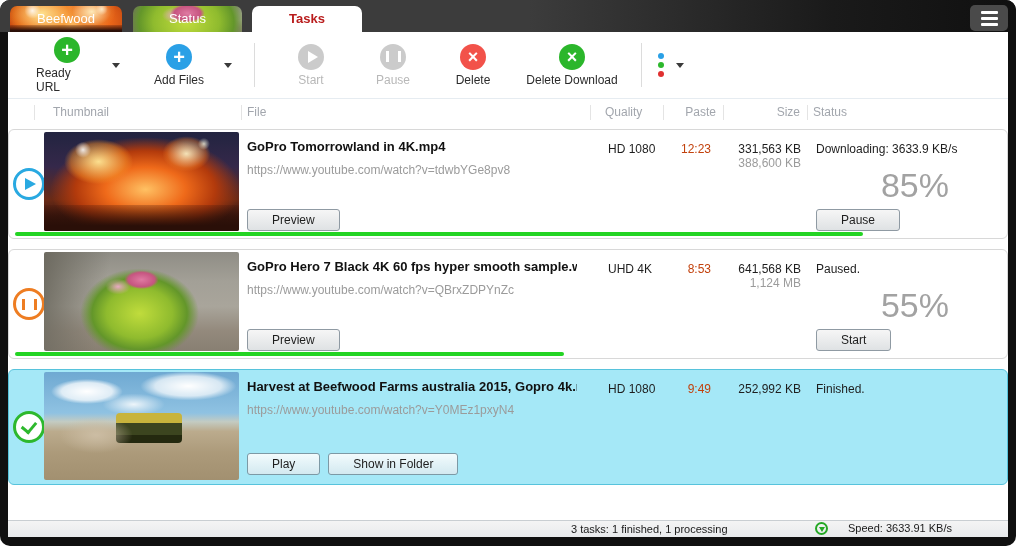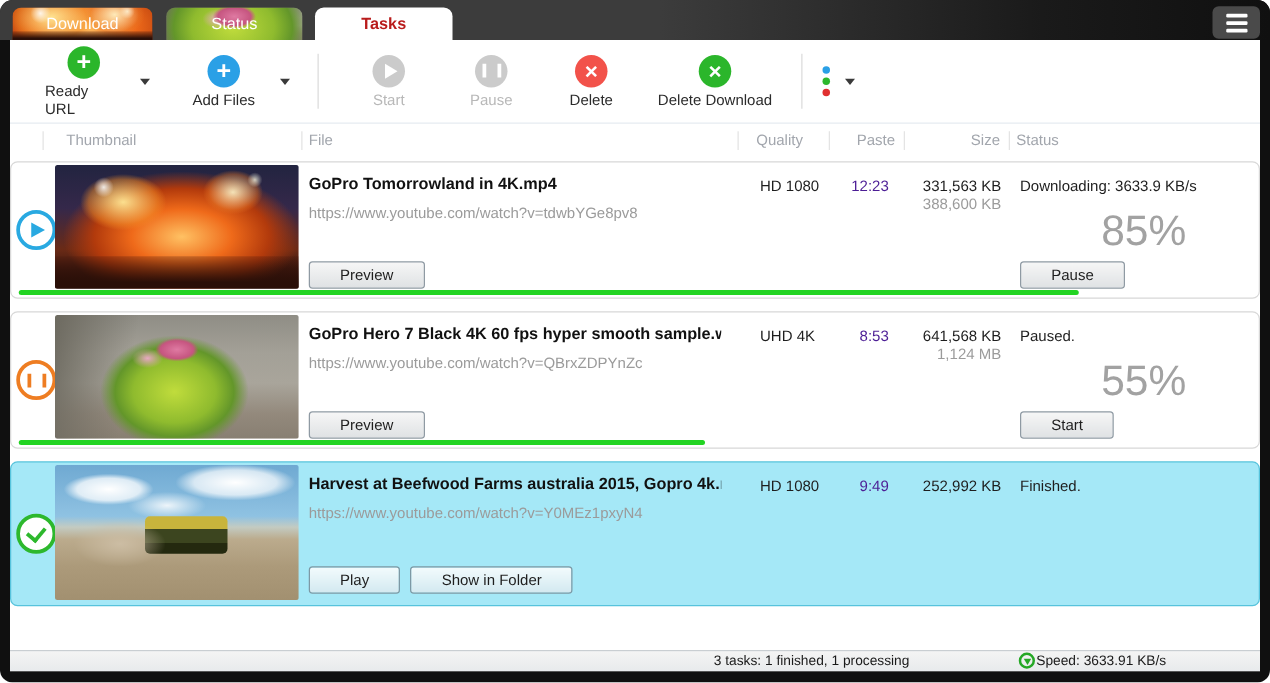--- a/index.html
+++ b/index.html
@@ -93,49 +93,49 @@
     linear-gradient(180deg,#6fa9d2 0%,#8fc2e2 38%,#c3cbc2 46%,#bbab8d 55%,#ac9a7a 75%,#a29070 100%);}
   .t3::before{content:"";position:absolute;left:37%;top:38%;width:66px;height:30px;border-radius:4px;
     background:linear-gradient(180deg,#c8b43c 0 34%, #3c451f 34% 72%, #24290f 72% 100%);}
   .t3::after{content:"";position:absolute;left:8%;top:42%;width:72px;height:36px;
     background:radial-gradient(ellipse at center, rgba(205,190,165,.95), rgba(205,190,165,0) 72%);}
 
   .c-title{position:absolute;left:238px;top:9px;right:430px;font-size:13px;font-weight:bold;color:#111;
     white-space:nowrap;overflow:hidden;}
   .c-url{position:absolute;left:238px;top:33px;font-size:12px;color:#9b9b9b;}
   .c-quality{position:absolute;left:599px;top:12px;font-size:12px;color:#1e1e1e;}
-  .c-length{position:absolute;left:640px;width:62px;top:12px;font-size:12px;color:#4c1d95;text-align:right;}
+  .c-length{position:absolute;left:640px;width:62px;top:12px;font-size:12px;color:#c2410c;text-align:right;}
   .c-size{position:absolute;left:712px;width:80px;top:12px;font-size:12px;color:#1e1e1e;text-align:right;}
   .c-size-total{position:absolute;left:712px;width:80px;top:26px;font-size:12px;color:#9b9b9b;text-align:right;}
   .c-status{position:absolute;left:807px;top:12px;font-size:12px;color:#1e1e1e;}
   .pct{position:absolute;right:58px;top:36px;font-size:34px;color:#a2a2a2;}
   .btnrow{position:absolute;left:238px;bottom:7px;display:flex;gap:8px;}
   .row.selected .btnrow{bottom:9px;}
   .btn{font-family:inherit;font-size:12px;color:#1e1e1e;padding:3px 24px;border:1px solid #8f9aa3;border-radius:3px;
     background:linear-gradient(#f6f6f6,#dfe2e4);}
   .row.selected .btn{background:linear-gradient(#f2fbfd,#d3e9f0);border-color:#7d99a5;}
   .action{position:absolute;left:807px;bottom:7px;}
   .progress{position:absolute;left:6px;bottom:2px;height:4px;background:#23d423;border-radius:2px;}
 
   
   .statusbar{height:16px;flex:none;position:relative;font-size:11px;color:#1a1a1a;
     background:linear-gradient(#f4f4f4,#e8eaec);border-top:1px solid #c9ced2;}
   .sb-left{position:absolute;left:8px;top:20px;margin-left:41px;}
   .sb-mid{position:absolute;left:563px;top:2px;}
-  .sb-speed{position:absolute;left:807px;top:1px;display:flex;align-items:center;gap:1px;}
+  .sb-speed{position:absolute;left:807px;top:1px;display:flex;align-items:flex-start;gap:20px;}
   .speed-ic{width:9px;height:9px;border:2px solid #25a825;border-radius:50%;display:flex;align-items:center;justify-content:center;}
   .speed-ic b{width:0;height:0;border-left:3px solid transparent;border-right:3px solid transparent;border-top:5px solid #25a825;margin-top:1px;}
 </style>
 </head>
 <body>
 
 <div class="window">
 
   <div class="tabstrip">
-    <div class="tab t1">Download</div>
+    <div class="tab t1">Beefwood</div>
     <div class="tab t2">Status</div>
     <div class="tab active">Tasks</div>
     <button class="hamburger">
       <span class="hbwrap" style="display:contents"><i></i><i></i><i></i></span>
     </button>
   </div>
 
   <div class="content">
 
     <div class="toolbar">

